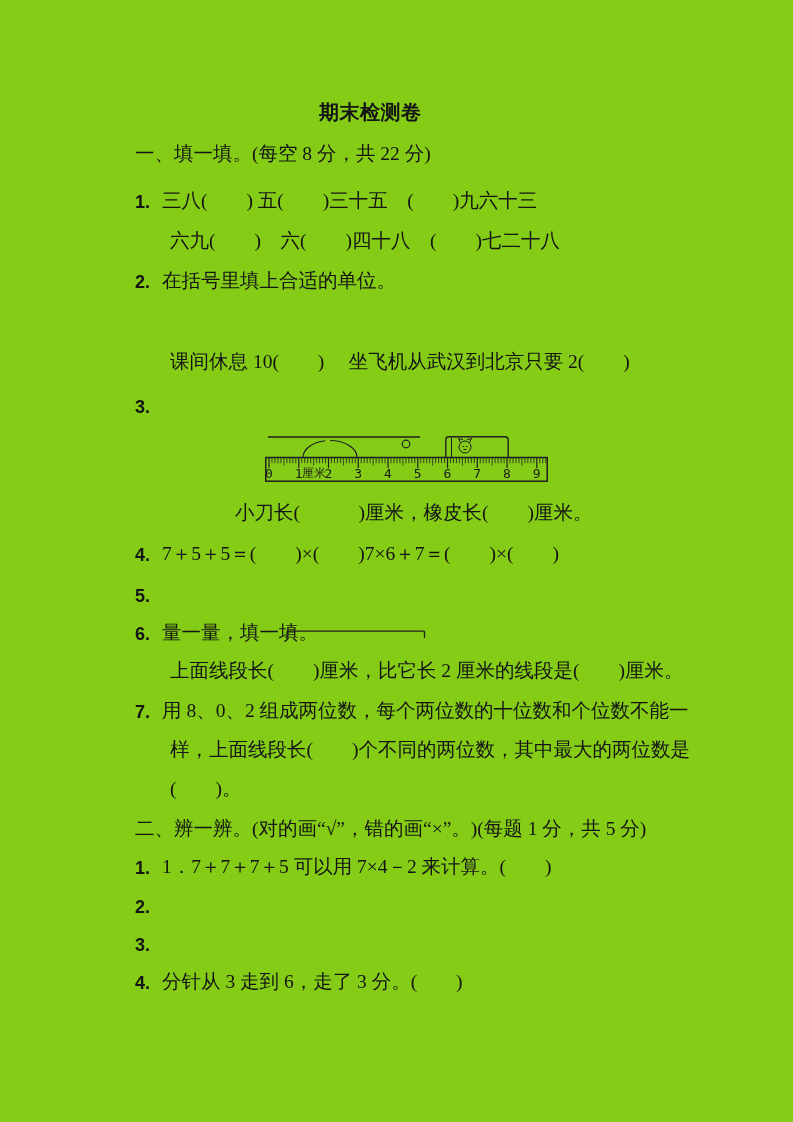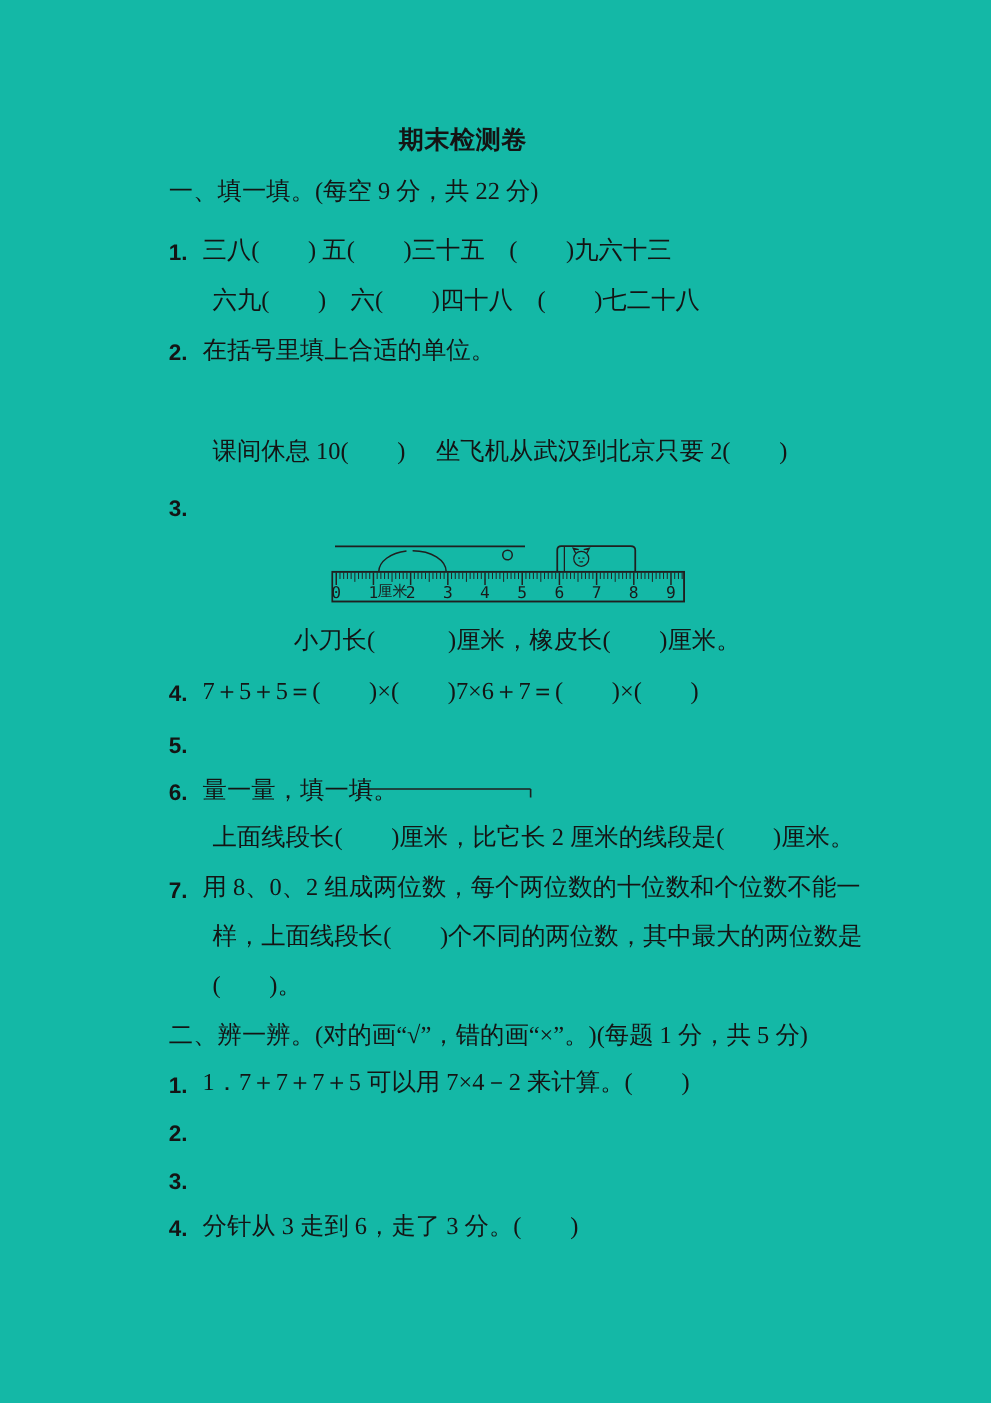--- a/index.html
+++ b/index.html
@@ -1,36 +1,36 @@
 <!DOCTYPE html>
 <html><head>
 <meta charset="utf-8">
 <style>
   html,body{margin:0;padding:0;background:#ffffff;}
   .paper{
-    position:relative;width:793px;height:1122px;background:#14b8a6;
+    position:relative;width:793px;height:1122px;background:#84cc16;
     color:#141414;font-family:"Liberation Serif","DejaVu Serif",serif;
     font-size:19.5px;overflow:hidden;
   }
   .abs{position:absolute;white-space:pre;line-height:1.15;}
   .title{font-family:"Liberation Sans","DejaVu Sans",sans-serif;font-weight:bold;font-size:20px;letter-spacing:0.5px;}
   .qnum{font-family:"Liberation Sans","DejaVu Sans",sans-serif;font-weight:bold;font-size:18px;}
   .fig{position:absolute;}
   .rnum{font-family:"DejaVu Sans Mono","Liberation Mono",monospace;font-size:13px;fill:#1a1a1a;}
   .runit{font-family:"Liberation Serif","DejaVu Serif",serif;font-size:12px;fill:#1a1a1a;}
   svg .stroke{stroke:#1f1f1f;fill:none;}
 </style>
 </head>
 <body>
 
 <div class="paper">
 
   <div class="abs title" style="left:319px;top:101px">期末检测卷</div>
 
-  <div class="abs" style="left:135px;top:143px">一、填一填。(每空 9 分，共 22 分)</div>
+  <div class="abs" style="left:135px;top:143px">一、填一填。(每空 8 分，共 22 分)</div>
 
   <div class="abs qnum" style="left:135px;top:192px">1.</div>
   <div class="abs" style="left:162px;top:190px">三八(　　) 五(　　)三十五　(　　)九六十三</div>
   <div class="abs" style="left:170px;top:230px">六九(　　)　六(　　)四十八　(　　)七二十八</div>
 
   <div class="abs qnum" style="left:135px;top:272px">2.</div>
   <div class="abs" style="left:162px;top:270px">在括号里填上合适的单位。</div>
   <div class="abs" style="left:170px;top:351px">课间休息 10(　　)　 坐飞机从武汉到北京只要 2(　　)</div>
 
   <div class="abs qnum" style="left:135px;top:397px">3.</div>

